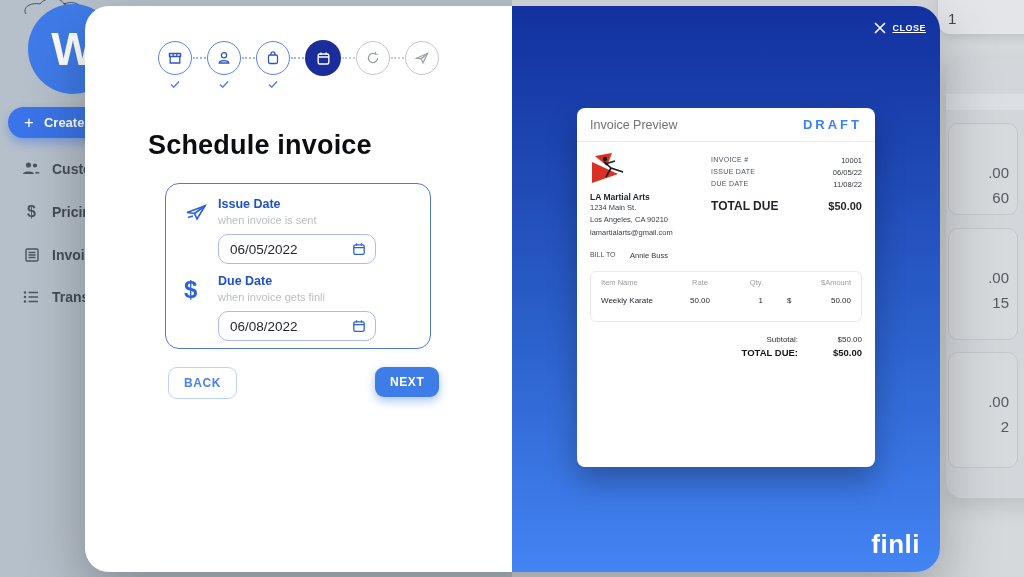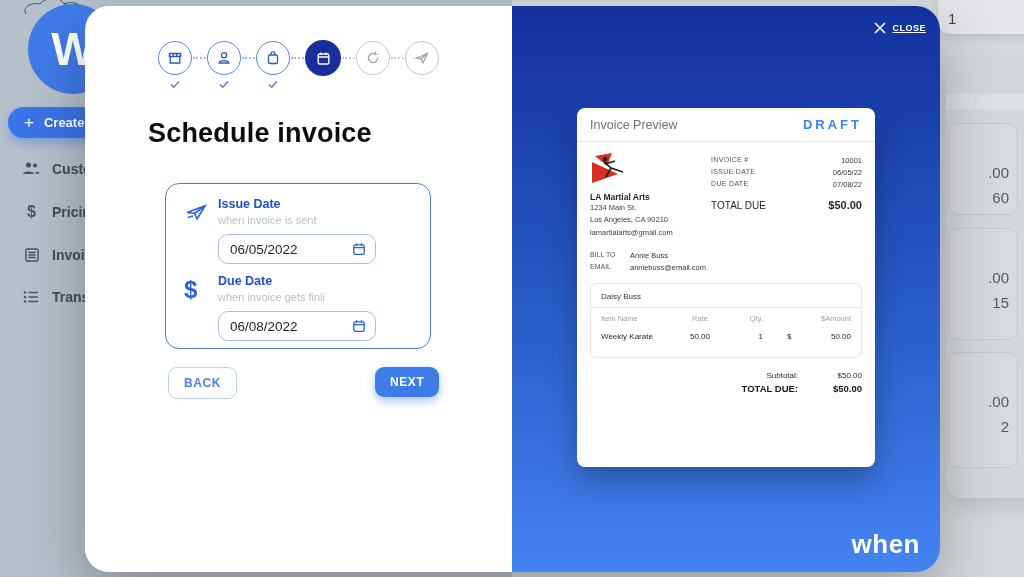--- a/index.html
+++ b/index.html
@@ -47,21 +47,21 @@
   .stepper { position:absolute; left:0; right:0; top:34px; display:flex; align-items:center; justify-content:center; }
   .step { position:relative; width:34px; height:34px; border-radius:50%; display:flex; align-items:center;
           justify-content:center; background:#fff; cursor:pointer; }
   .step.done, .step.done-last { border:1.5px solid #5b84dd; }
   .step.active { background:#1b2d9b; border:none; width:36px; height:36px; }
   .step.todo { border:1.5px solid #c3c7cd; }
   .step .check { position:absolute; left:50%; transform:translateX(-50%); top:38px; }
   .conn { width:13px; border-top:2px dotted #9db8ea; margin:0 1px; }
   .conn.gray { border-top-color:#c9cdd3; }
 
-  .page-title { position:absolute; left:63px; top:112px; font-size:27px; font-weight:600; color:#0c0d12; letter-spacing:.2px; }
+  .page-title { position:absolute; left:63px; top:124px; font-size:27px; font-weight:600; color:#0c0d12; letter-spacing:.2px; }
 
   
   .form-card { position:absolute; left:80px; top:177px; width:266px; height:166px;
                border:1px solid #4f78d4; border-radius:14px; padding:13px 0 0 18px; }
   .field-row { display:flex; margin-bottom:10px; }
   .field-ic { width:34px; padding-top:4px; display:flex; justify-content:flex-start; }
   .dollar-ic { font-size:24px; font-weight:bold; color:#2a62e0; line-height:1; font-style:normal; }
   .field-label { font-size:12.5px; font-weight:bold; color:#2050c8; }
   .field-hint { font-size:11px; color:#b9bfc4; margin-top:3px; }
   .date-wrap { position:relative; width:158px; margin-top:8px; }
@@ -93,21 +93,21 @@
   .inv-body { padding:11px 13px 0; }
   .inv-top { display:flex; justify-content:space-between; }
   .biz { width:122px; }
   .biz-name { font-size:8.5px; font-weight:bold; color:#1f2327; margin-top:5px; }
   .biz-line { font-size:7.5px; color:#3c4046; line-height:1.65; }
   .meta { width:152px; padding-top:3px; }
   .meta-row { display:flex; justify-content:space-between; margin-bottom:3px; }
   .meta-lbl { font-size:7px; color:#4e545b; letter-spacing:.3px; }
   .meta-val { font-size:7.5px; color:#33363b; }
   .total-row { display:flex; justify-content:space-between; align-items:center; margin-top:10px; }
-  .total-lbl { font-size:10px; font-weight:normal; color:#1f2327; }
+  .total-lbl { font-size:12px; font-weight:bold; color:#1f2327; }
   .total-val { font-size:11px; font-weight:bold; color:#1f2327; }
   .billto { margin-top:12px; }
   .billto-row { display:flex; margin-bottom:3px; }
   .billto-lbl { width:40px; font-size:7px; color:#4e545b; }
   .billto-val { font-size:7.5px; color:#33363b; }
   .items-box { margin-top:11px; border:1px solid #e7e9ed; border-radius:6px; }
   .items-group { padding:8px 10px 6px; font-size:8px; color:#33363b; border-bottom:1px dotted #d8dbe0; }
   .thead { display:flex; padding:6px 10px 4px; color:#9aa0a8; font-size:7.5px; }
   .trow { display:flex; padding:5px 10px 16px; color:#25282d; font-size:8px; }
   .c-name { flex:1; text-align:left; }
@@ -330,42 +330,37 @@
               <div class="meta-row">
                   <span class="meta-lbl">INVOICE #</span>
                   <span class="meta-val">10001</span>
                 </div>
               <div class="meta-row">
                   <span class="meta-lbl">ISSUE DATE</span>
                   <span class="meta-val">06/05/22</span>
                 </div>
               <div class="meta-row">
                   <span class="meta-lbl">DUE DATE</span>
-                  <span class="meta-val">07/08/22</span>
+                  <span class="meta-val">11/08/22</span>
                 </div>
               <div class="total-row">
                   <span class="total-lbl">TOTAL DUE</span>
                   <span class="total-val">$50.00</span>
                 </div>
             </div>
           </div>
 
           <div class="billto">
             <div class="billto-row">
                 <span class="billto-lbl">BILL TO</span>
                 <span class="billto-val">Annie Buss</span>
               </div>
-            <div class="billto-row">
-                <span class="billto-lbl">EMAIL</span>
-                <span class="billto-val">anniebuss@email.com</span>
-              </div>
           </div>
 
           <div class="items-box">
-            <div class="items-group">Daisy Buss</div>
             <div class="thead">
               <span class="c-name">Item Name</span>
               <span class="c-rate">Rate</span>
               <span class="c-qty">Qty.</span>
               <span class="c-amt">$Amount</span>
             </div>
             <div class="trow">
               <span class="c-name">Weekly Karate</span>
               <span class="c-rate">50.00</span>
               <span class="c-qty">1</span>
@@ -382,16 +377,16 @@
                 <span class="totals-val">$50.00</span>
               </div>
             <div class="totals-row big">
                 <span class="totals-lbl">TOTAL DUE:</span>
                 <span class="totals-val">$50.00</span>
               </div>
           </div>
         </div>
       </div>
 
-      <div class="brand">when</div>
+      <div class="brand">finli</div>
     </div>
   </div>
 </div>
 
 </body></html>

